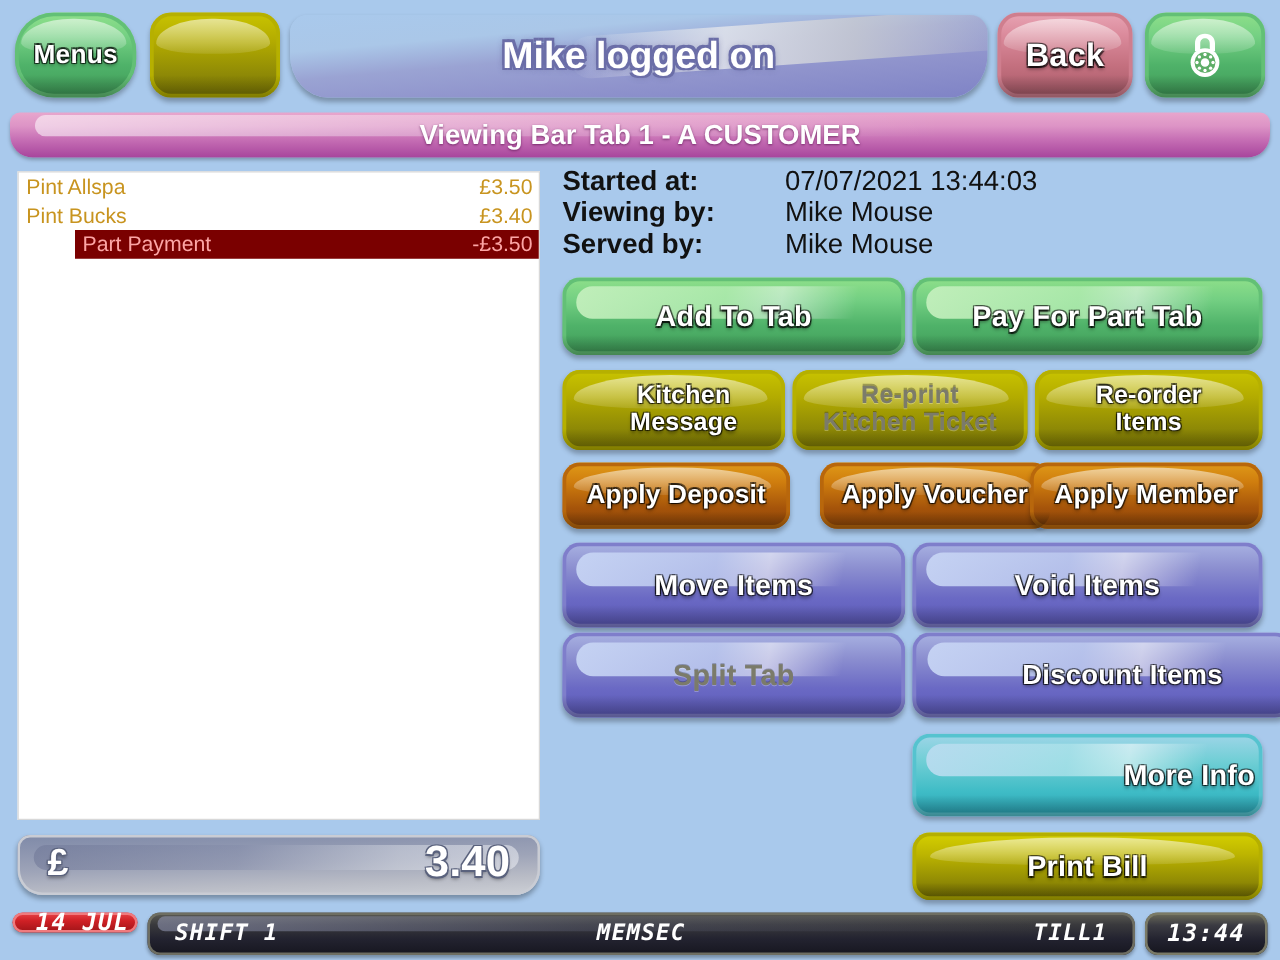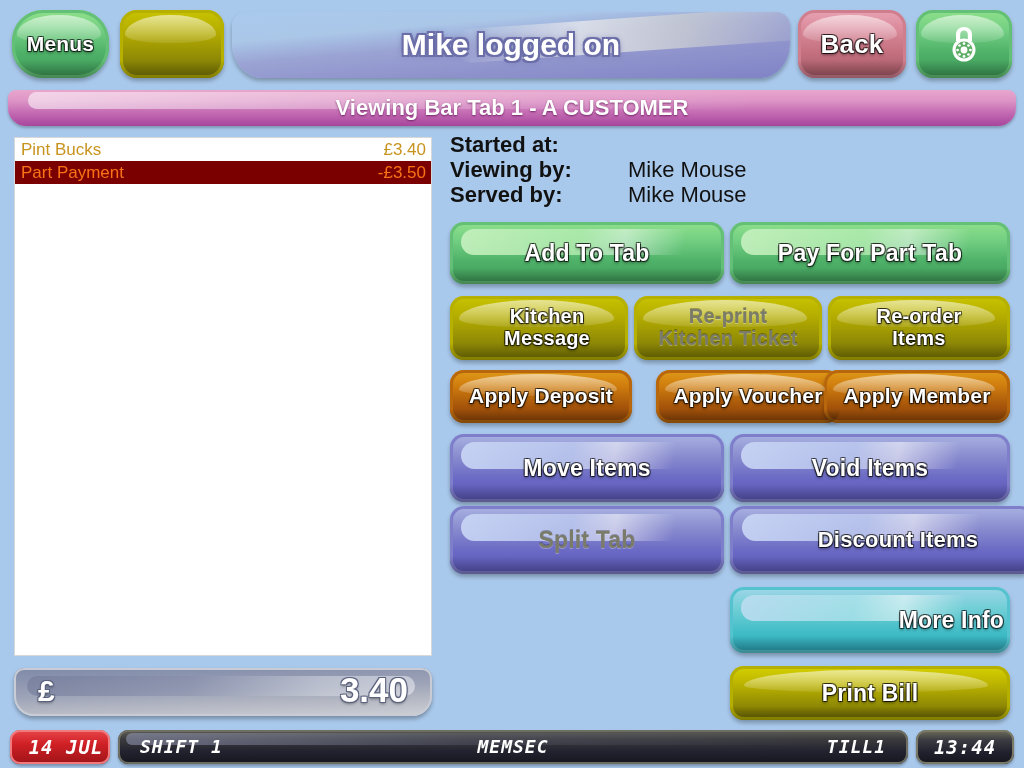--- a/index.html
+++ b/index.html
@@ -156,21 +156,21 @@
     position: absolute; left: 14px; top: 137px; width: 418px; height: 519px;
     background: #ffffff;
     border: 1px solid #d8d8d8;
   }
   .item-row {
     display: flex; justify-content: space-between; align-items: center;
     height: 23px; padding: 0 5px 0 6px;
     font-size: 17px;
   }
   .item-row.normal { color: #c8941f; }
-  .item-row.selected { background: #7a0000; color: #f97316; }
+  .item-row.selected { background: #7a0000; color: #fca5a5; margin-left: 45px; }
 
   
   #total-bar {
     position: absolute; left: 14px; top: 668px; width: 418px; height: 48px;
     border-radius: 10px 10px 20px 20px;
     background: linear-gradient(178deg, #7f8aa8 0%, #8a93ae 18%, #9ea4b8 48%, #b9bcc6 76%, #cdd0d6 100%);
     box-shadow: inset 0 0 0 2px #c9ccd4, 0 3px 4px rgba(0,0,0,.3);
     overflow: hidden;
   }
   #total-bar .tgloss {
@@ -198,21 +198,21 @@
   #actions .btn { pointer-events: auto; }
 
   
   #footer { position: absolute; left: 0; top: 728px; width: 1024px; height: 40px; }
   .lcd {
     font-family: "DejaVu Sans Mono", monospace;
     font-style: italic; font-weight: bold;
     color: #ffffff; letter-spacing: 1px;
   }
   #foot-date {
-    position: absolute; left: 10px; top: 2px; width: 100px; height: 34px;
+    position: absolute; left: 10px; top: 2px; width: 100px; height: 16px;
     border-radius: 10px;
     background: linear-gradient(180deg,#e8454a 0%,#cf2025 42%,#9e1418 100%);
     box-shadow: inset 0 0 0 2px #f07a7e, 0 2px 3px rgba(0,0,0,.3);
     display: flex; align-items: center; justify-content: center;
     font-size: 19px;
     padding-left: 12px;
   }
   #foot-main {
     position: absolute; left: 118px; top: 2px; width: 790px; height: 34px;
     border-radius: 10px;
@@ -284,38 +284,43 @@
     </div>
   </div>
 
   <div id="title-bar">
     <div class="tswoosh"></div>
     <div class="ttxt">Viewing Bar Tab 1 - A CUSTOMER</div>
   </div>
 
   <div id="list-panel">
       <div class="item-row normal">
+        <span>Pint Allspa</span>
+        <span>£3.50</span>
+      </div>
+      <div class="item-row normal">
         <span>Pint Bucks</span>
         <span>£3.40</span>
       </div>
       <div class="item-row selected">
         <span>Part Payment</span>
         <span>-£3.50</span>
       </div>
     </div>
 
   <div id="total-bar">
     <div class="tgloss"></div>
     <div class="sym">£</div>
     <div class="amt">3.40</div>
   </div>
 
   <div id="info-panel">
       <div class="info-row">
         <div class="info-lbl">Started at:</div>
+        <div class="info-val">07/07/2021 13:44:03</div>
       </div>
       <div class="info-row">
         <div class="info-lbl">Viewing by:</div>
         <div class="info-val">Mike Mouse</div>
       </div>
       <div class="info-row">
         <div class="info-lbl">Served by:</div>
         <div class="info-val">Mike Mouse</div>
       </div>
     </div>

